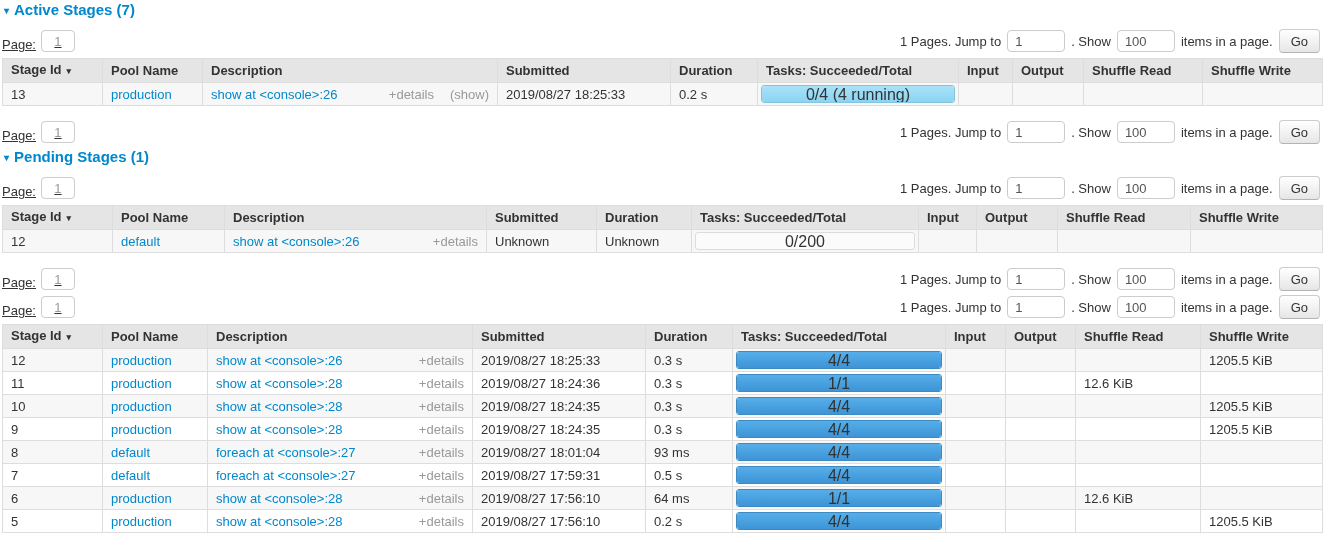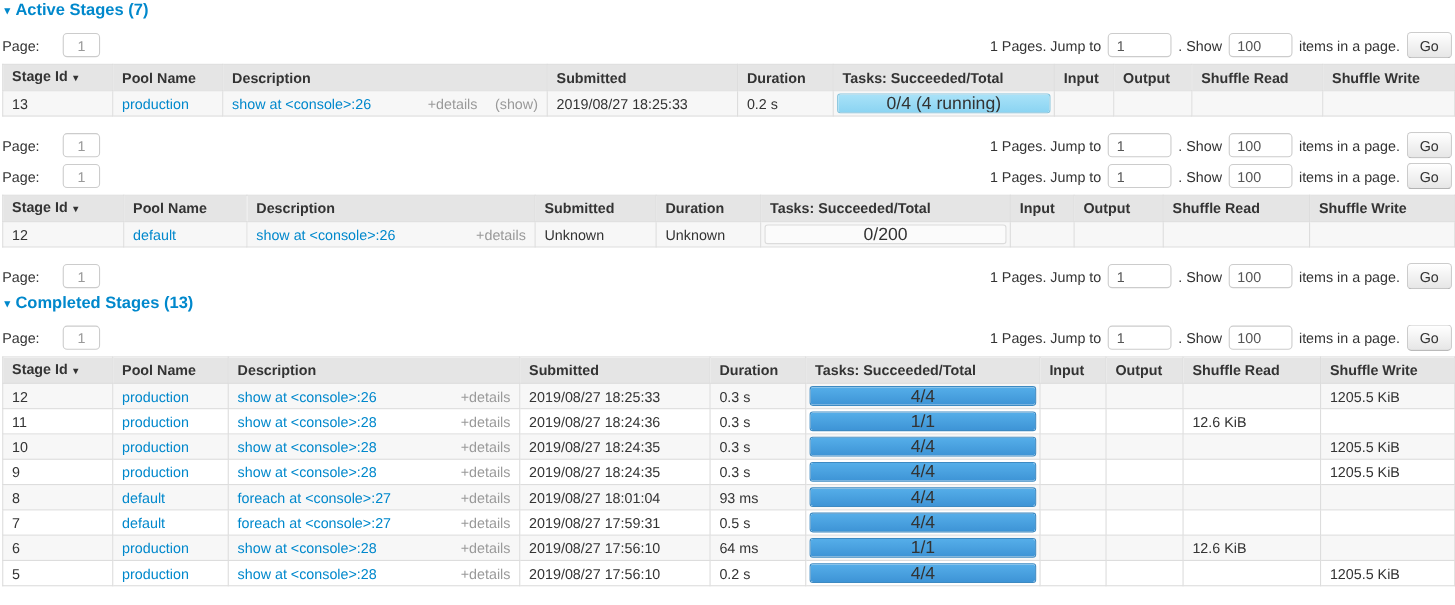--- a/index.html
+++ b/index.html
@@ -9,21 +9,21 @@
     background: #ffffff; color: #333;
     font-family: "Liberation Sans", sans-serif; font-size: 13px;
   }
   #root { padding: 2px 1px 0 2px; }
 
   .section-title { margin: 0 0 12px 2px; font-size: 15px; font-weight: bold; color: #0088cc; line-height: 15px; }
   .section-title .tri { font-size: 10px; margin-right: 5px; vertical-align: 1px; color: #0088cc; }
   .title-link { color: #0088cc; text-decoration: none; font-weight: bold; }
 
   .pager-row { display: flex; justify-content: space-between; align-items: center; height: 22px; margin: 0 2px 6px 0; }
-  .pager-left { display: flex; align-items: center; gap: 21px; }
+  .pager-left { display: flex; align-items: flex-end; gap: 5px; text-decoration: underline; }
   .pager-right { display: flex; align-items: center; gap: 6px; }
   .pager-text { color: #333; white-space: nowrap; }
   .page-input { width: 34px; height: 22px; border: 1px solid #ccc; border-radius: 4px; text-align: center; color: #999; font-size: 13px; font-family: inherit; }
   .jump-input { width: 58px; height: 22px; border: 1px solid #ccc; border-radius: 4px; padding: 2px 7px; color: #555; font-size: 13px; font-family: inherit; }
   .go-btn { height: 24px; padding: 2px 11px; border: 1px solid #ccc; border-bottom-color: #b3b3b3; border-radius: 4px;
             background: linear-gradient(#ffffff, #e6e6e6); color: #333; font-size: 13px; font-family: inherit; cursor: pointer; }
 
   .stages-table { border-collapse: collapse; table-layout: fixed; width: 1320px; margin-bottom: 15px; background: #fff; }
   .stages-table th, .stages-table td {
     border: 1px solid #ddd; padding: 3px 8px; text-align: left;
@@ -122,20 +122,21 @@
           <span class="pager-text">1 Pages. Jump to</span>
           <input class="jump-input" type="text" value="1" style="">
           <span class="pager-text">. Show</span>
           <input class="jump-input" type="text" value="100" style="">
           <span class="pager-text">items in a page.</span>
           <button class="go-btn">Go</button>
         </div>
       </div>
     </section>
     <section class="stage-section">
+      <h4 class="section-title"><span class="tri">▾</span><a class="title-link" href="#">Pending Stages (1)</a></h4>
       <div class="pager-row">
         <div class="pager-left">
           <span class="pager-text">Page:</span>
           <input class="page-input" type="text" value="1" style="">
         </div>
         <div class="pager-right">
           <span class="pager-text">1 Pages. Jump to</span>
           <input class="jump-input" type="text" value="1" style="">
           <span class="pager-text">. Show</span>
           <input class="jump-input" type="text" value="100" style="">
@@ -199,21 +200,20 @@
           <span class="pager-text">1 Pages. Jump to</span>
           <input class="jump-input" type="text" value="1" style="">
           <span class="pager-text">. Show</span>
           <input class="jump-input" type="text" value="100" style="">
           <span class="pager-text">items in a page.</span>
           <button class="go-btn">Go</button>
         </div>
       </div>
     </section>
     <section class="stage-section">
-      <h4 class="section-title"><span class="tri">▾</span><a class="title-link" href="#">Completed Stages (13)</a></h4>
       <div class="pager-row">
         <div class="pager-left">
           <span class="pager-text">Page:</span>
           <input class="page-input" type="text" value="1" style="">
         </div>
         <div class="pager-right">
           <span class="pager-text">1 Pages. Jump to</span>
           <input class="jump-input" type="text" value="1" style="">
           <span class="pager-text">. Show</span>
           <input class="jump-input" type="text" value="100" style="">

